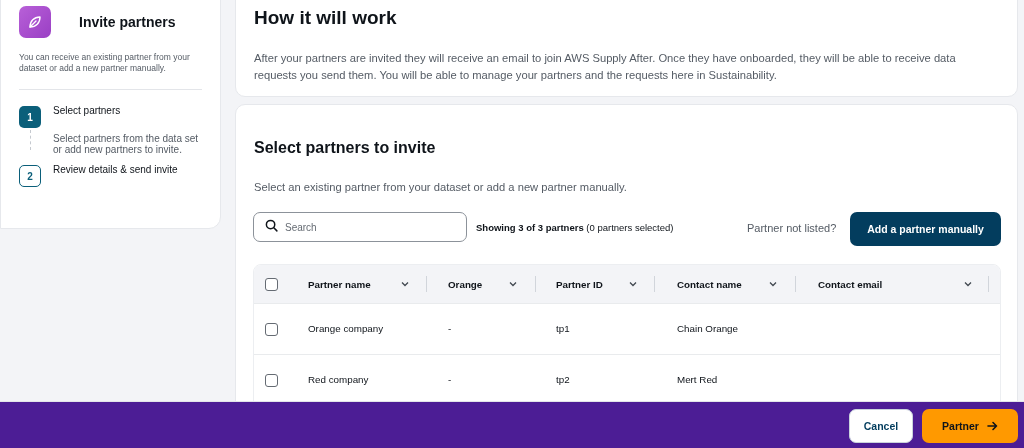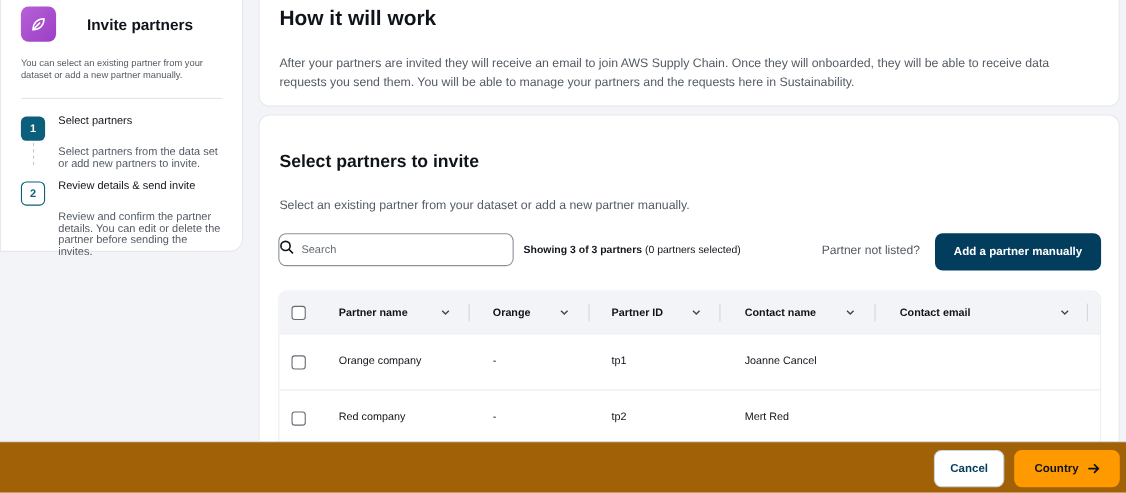--- a/index.html
+++ b/index.html
@@ -47,21 +47,21 @@
       position: absolute; background: #ffffff; border: 1px solid #e6e8ec; border-radius: 10px;
     }
     .card-how { left: 235px; top: -10px; width: 783px; height: 107px; border-radius: 0 0 10px 10px; }
     .how-title { position: absolute; left: 18px; top: 16px; font-size: 19px; font-weight: 700; color: #0f141a; }
     .how-text { position: absolute; left: 18px; top: 59px; width: 740px; font-size: 11.2px; line-height: 17px; color: #545b64; }
     .card-select { left: 235px; top: 104px; width: 783px; height: 320px; border-radius: 10px 10px 0 0; }
     .sel-title { position: absolute; left: 18px; top: 34px; font-size: 16px; font-weight: 700; color: #0f141a; }
     .sel-desc { position: absolute; left: 18px; top: 76px; font-size: 11.2px; color: #545b64; }
     .search {
       position: absolute; left: 17px; top: 107px; width: 214px; height: 30px;
-      border: 1px solid #8c929a; border-radius: 7px; display: flex; align-items: center; 
+      border: 1px solid #8c929a; border-radius: 7px; display: flex; align-items: center; padding-left: 11px;
     }
     .search-text { font-size: 10px; color: #656b73; margin-left: 7px; }
     .showing { position: absolute; left: 240px; top: 117px; font-size: 9.5px; color: #0f141a; }
     .showing b { font-weight: 700; }
     .not-listed { position: absolute; left: 511px; top: 117px; font-size: 11px; color: #545b64; }
     .add-btn {
       position: absolute; left: 614px; top: 107px; width: 151px; height: 34px;
       background: #033d5e; color: #ffffff; border-radius: 7px; border: none;
       font-size: 10.5px; font-weight: 700; display: flex; align-items: center; justify-content: center;
       font-family: "Liberation Sans", sans-serif;
@@ -75,21 +75,21 @@
     .chev { position: absolute; top: 14px; }
     .col-sep { position: absolute; top: 11px; width: 1px; height: 16px; background: #d1d5db; }
     .cb {
       position: absolute; width: 13px; height: 13px; border: 1.3px solid #656b73; border-radius: 3px; background: #ffffff;
     }
     .row { position: absolute; left: 0; width: 748px; height: 51px; border-top: 1px solid #e9ebed; }
     .td { position: absolute; top: 19px; font-size: 9.8px; color: #0f141a; }
     
     .footer {
       position: absolute; left: 0; top: 401px; width: 1024px; height: 47px;
-      background: #a16207; border-top: 1px solid #e3e5e9;
+      background: #4c1d95; border-top: 1px solid #e3e5e9;
     }
     .btn-cancel {
       position: absolute; left: 849px; top: 7px; width: 64px; height: 34px;
       background: #ffffff; border: 1.3px solid #c9d3dc; border-radius: 7px;
       font-size: 10.5px; font-weight: 700; color: #033d5e;
       font-family: "Liberation Sans", sans-serif;
     }
     .btn-continue {
       position: absolute; left: 922px; top: 7px; width: 96px; height: 34px;
       background: #ff9900; border: none; border-radius: 7px;
@@ -104,44 +104,43 @@
 <div class="side-panel">
   <div class="sp-head">
     <div class="sp-icon">
       <svg width="16" height="16" viewBox="0 0 16 16" fill="none" stroke="#ffffff" stroke-width="1.4" stroke-linecap="round" stroke-linejoin="round">
         <path d="M3 13 C3 7 7 3 13 3 C13 9 9 13 3 13 Z"></path>
         <path d="M3 13 L9 7"></path>
       </svg>
     </div>
     <div class="sp-title">Invite partners</div>
   </div>
-  <div class="sp-desc">You can select an existing partner from your dataset or add a new partner manually.</div>
+  <div class="sp-desc">You can receive an existing partner from your dataset or add a new partner manually.</div>
   <div class="sp-divider"></div>
   <div class="steps">
     <div class="step-connector"></div>
     <div class="step">
       <div class="step-num active">1</div>
       <div class="step-body">
         <div class="step-title">Select partners</div>
         <div class="step-desc">Select partners from the data set or add new partners to invite.</div>
       </div>
     </div>
     <div class="step">
       <div class="step-num pending">2</div>
       <div class="step-body">
         <div class="step-title">Review details &amp; send invite</div>
-        <div class="step-desc">Review and confirm the partner details. You can edit or delete the partner before sending the invites.</div>
       </div>
     </div>
   </div>
 </div>
 
 <div class="card card-how">
   <div class="how-title">How it will work</div>
-  <div class="how-text">After your partners are invited they will receive an email to join AWS Supply Chain. Once they will onboarded, they will be able to receive data requests you send them. You will be able to manage your partners and the requests here in Sustainability.</div>
+  <div class="how-text">After your partners are invited they will receive an email to join AWS Supply After. Once they have onboarded, they will be able to receive data requests you send them. You will be able to manage your partners and the requests here in Sustainability.</div>
 </div>
 
 <div class="card card-select">
   <div class="sel-title">Select partners to invite</div>
   <div class="sel-desc">Select an existing partner from your dataset or add a new partner manually.</div>
 
   <div class="search">
     <span>
       <svg width="13" height="13" viewBox="0 0 14 14" fill="none" stroke="#0f141a" stroke-width="1.6" stroke-linecap="round">
         <circle cx="6" cy="6" r="4.5"></circle>
@@ -192,36 +191,36 @@
           <path d="M2 3.5 L5 6.5 L8 3.5"></path>
         </svg>
       <div class="col-sep" style="left:734px;"></div>
     </div>
 
     <div class="row" style="top:38px;">
       <div class="cb" style="left:11px; top:19px;"></div>
       <div class="td" style="left:54px;">Orange company</div>
       <div class="td" style="left:194px;">-</div>
       <div class="td" style="left:302px;">tp1</div>
-      <div class="td" style="left:423px;">Joanne Cancel</div>
+      <div class="td" style="left:423px;">Chain Orange</div>
       <div class="td" style="left:564px;"></div>
     </div>
 
     <div class="row" style="top:89px;">
       <div class="cb" style="left:11px; top:19px;"></div>
       <div class="td" style="left:54px;">Red company</div>
       <div class="td" style="left:194px;">-</div>
       <div class="td" style="left:302px;">tp2</div>
       <div class="td" style="left:423px;">Mert Red</div>
       <div class="td" style="left:564px;"></div>
     </div>
   </div>
 </div>
 
 <div class="footer">
   <button class="btn-cancel">Cancel</button>
   <button class="btn-continue">
-    <span>Country</span>
+    <span>Partner</span>
     <svg width="11" height="10" viewBox="0 0 11 10" fill="none" stroke="#0f141a" stroke-width="1.6" stroke-linecap="round" stroke-linejoin="round">
       <path d="M1 5 H9.5 M6 1.5 L9.5 5 L6 8.5"></path>
     </svg>
   </button>
 </div>
 
 </body></html>

